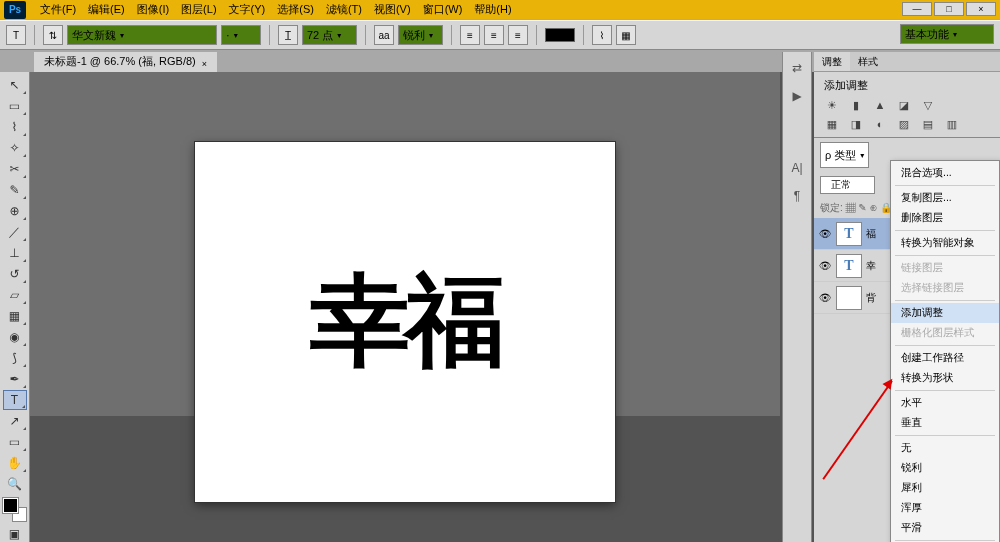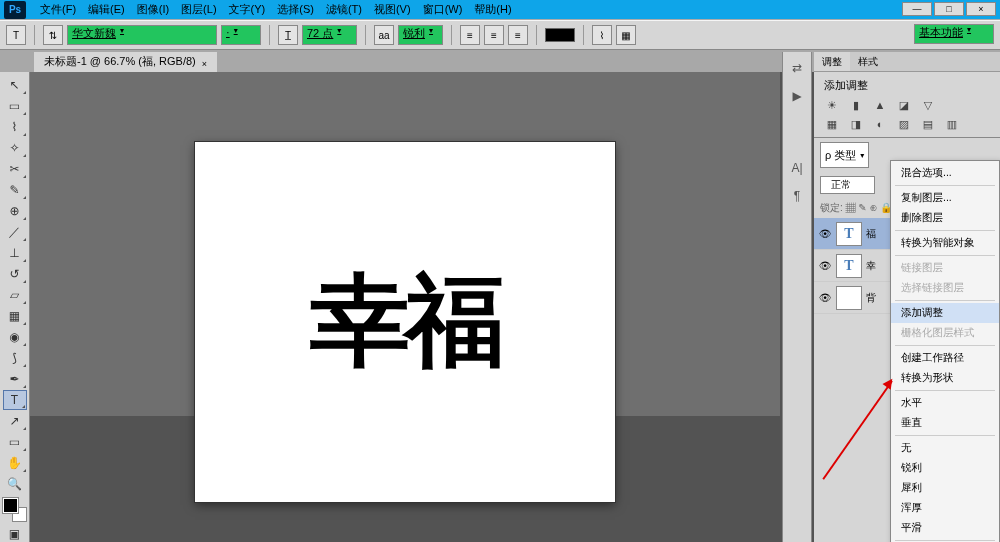--- a/index.html
+++ b/index.html
@@ -1,26 +1,26 @@
 <!DOCTYPE html>
 <html><head>
 <meta charset="utf-8">
 <style>
 * { margin:0; padding:0; box-sizing:border-box; font-family:"Microsoft YaHei",sans-serif; font-size:11px; user-select:none; }
 body { width:1000px; height:542px; background:#535353; overflow:hidden; position:relative; }
-.menubar { height:20px; background:#0ea5e9; display:flex; align-items:center; padding:0 4px; border-bottom:1px solid #aaa; }
+.menubar { height:20px; background:#eab308; display:flex; align-items:center; padding:0 4px; border-bottom:1px solid #aaa; }
 .ps-logo { width:22px; height:18px; background:#001e36; color:#31a8ff; font-weight:bold; font-size:10px; display:flex; align-items:center; justify-content:center; margin-right:8px; border-radius:2px; }
 .menu-item { padding:2px 6px; cursor:pointer; }
 .win-controls { position:absolute; right:4px; top:2px; display:flex; gap:2px; }
 .win-btn { width:30px; height:14px; background:#ddd; border:1px solid #888; display:flex; align-items:center; justify-content:center; font-size:9px; cursor:pointer; }
 
 .optbar { height:30px; background:#d6d6d6; border-top:1px solid #f5f5f5; border-bottom:1px solid #888; display:flex; align-items:center; padding:0 6px; gap:4px; }
 .opt-divider { width:1px; height:20px; background:#999; margin:0 4px; }
 .opt-btn { height:20px; min-width:20px; border:1px solid #888; background:#e4e4e4; display:flex; align-items:center; justify-content:center; cursor:pointer; padding:0 3px; font-size:10px; }
-.opt-dropdown { height:20px; background:#22c55e; border:1px solid #888; padding:0 4px; display:flex; align-items:flex-start; gap:4px; cursor:pointer; font-size:11px;text-decoration:underline; }
+.opt-dropdown { height:20px; background:#4d7c0f; border:1px solid #888; padding:0 4px; display:flex; align-items:center; gap:4px; cursor:pointer; font-size:11px; }
 .chev { font-size:8px; }
 .color-block { width:30px; height:14px; background:#000; border:1px solid #666; }
 .workspace-sel { position:absolute; right:6px; top:24px; }
 
 .tabbar { height:22px; background:#a8a8a8; display:flex; align-items:flex-end; padding-left:34px; }
 .doc-tab { height:20px; background:#d6d6d6; padding:3px 10px; font-size:10px; display:flex; align-items:flex-end; gap:6px; }
 .close-x { font-size:9px; cursor:pointer; }
 
 .toolbox { position:absolute; left:0; top:72px; width:30px; background:#d6d6d6; border-right:1px solid #888; padding:2px 2px 6px; }
 .tool { width:24px; height:20px; margin:1px auto; display:flex; align-items:center; justify-content:center; cursor:pointer; position:relative; font-size:12px; color:#333; }
@@ -117,21 +117,21 @@
   <div class="opt-divider"></div>
   <div class="opt-btn">≡</div>
   <div class="opt-btn">≡</div>
   <div class="opt-btn">≡</div>
   <div class="opt-divider"></div>
   <div class="color-block"></div>
   <div class="opt-divider"></div>
   <div class="opt-btn">⌇</div>
   <div class="opt-btn">▦</div>
 </div>
-<div class="opt-dropdown workspace-sel" style="width:80px">
+<div class="opt-dropdown workspace-sel" style="width:94px">
     <span>基本功能</span>
     <span class="chev">▾</span>
   </div>
 
 <div class="tabbar">
   <div class="doc-tab">
     <span>未标题-1 @ 66.7% (福, RGB/8)</span>
     <span class="close-x">×</span>
   </div>
 </div>

